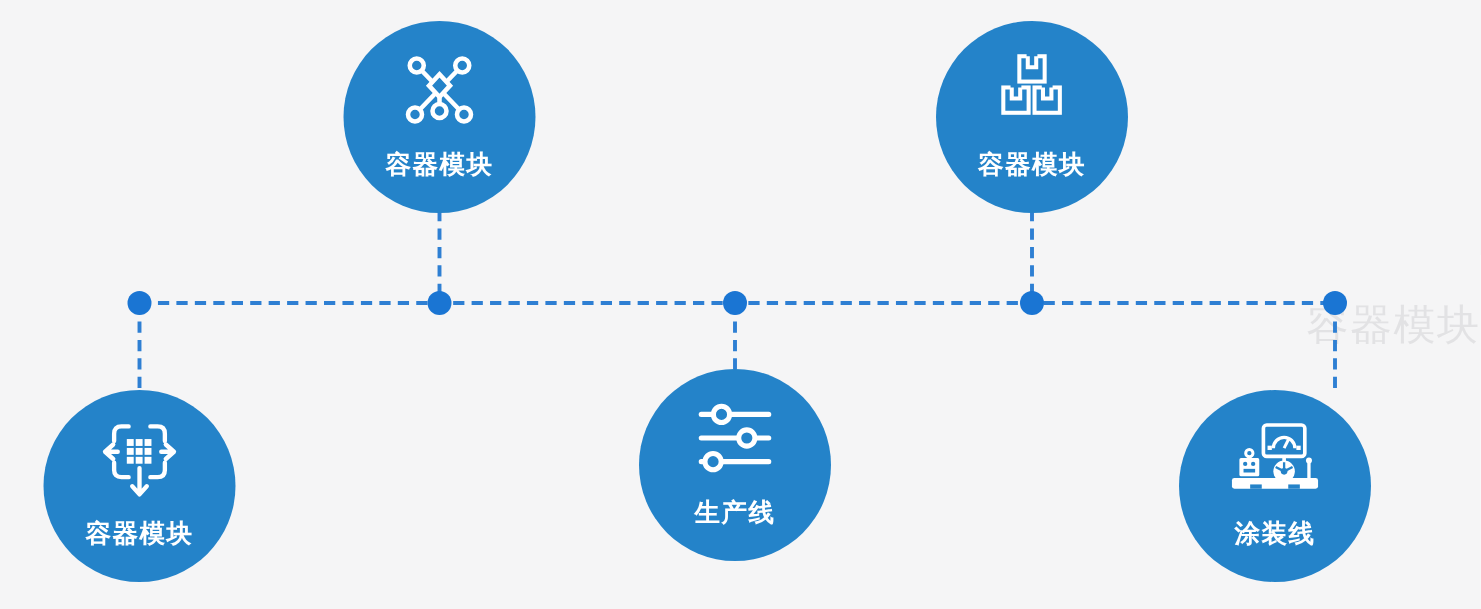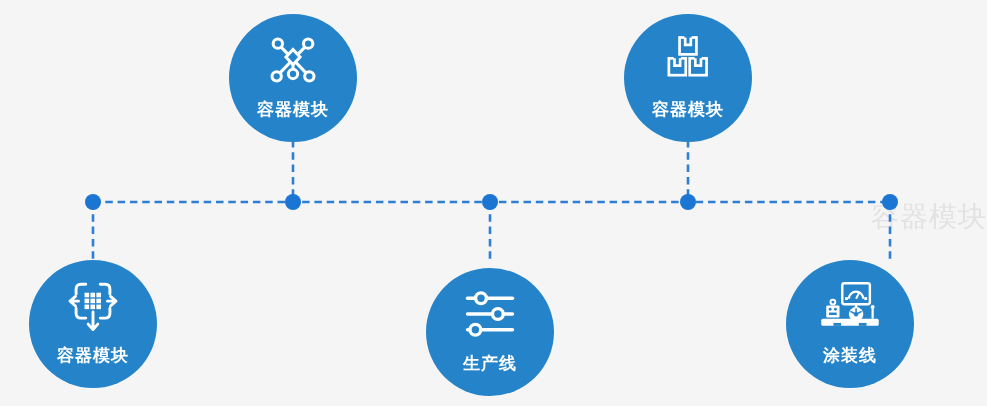--- a/index.html
+++ b/index.html
@@ -120,21 +120,21 @@
           <rect x="26.8" y="17.9" width="3.8" height="3.8"></rect>
           <rect x="17" y="22.8" width="3.8" height="3.8"></rect>
           <rect x="21.9" y="22.8" width="3.8" height="3.8"></rect>
           <rect x="26.8" y="22.8" width="3.8" height="3.8"></rect>
         </g>
       </svg>
     </div>
     <div class="label">容器模块</div>
   </div>
 
-  <div class="node" style="left:426px;top:268px">
+  <div class="node" style="left:426px;top:246px">
     <div class="icon-wrap">
       <svg width="54" height="54" viewBox="0 0 48 48">
         <g stroke="#fff" stroke-width="3" fill="none" stroke-linecap="round">
           <line x1="4" y1="10" x2="44" y2="10"></line>
           <line x1="4" y1="24" x2="44" y2="24"></line>
           <line x1="4" y1="38" x2="44" y2="38"></line>
           <circle cx="16" cy="10" r="4.8" fill="#2483c9"></circle>
           <circle cx="31" cy="24" r="4.8" fill="#2483c9"></circle>
           <circle cx="11" cy="38" r="4.8" fill="#2483c9"></circle>
         </g>

